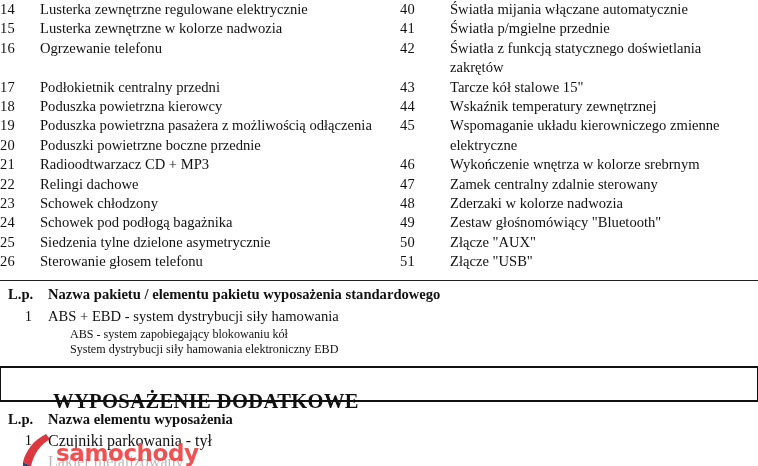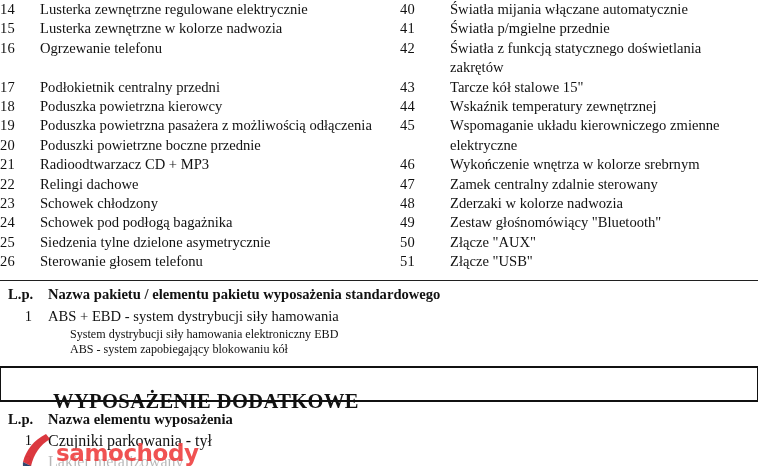--- a/index.html
+++ b/index.html
@@ -346,22 +346,22 @@
   <div class="rule-top"></div>
   <div class="pkg-head">
     <span class="h-lp">L.p.</span>
     <span class="h-name">Nazwa pakietu / elementu pakietu wyposażenia standardowego</span>
   </div>
   <div class="pkg-row">
     <span class="p-num">1</span>
     <span class="p-name">ABS + EBD - system dystrybucji siły hamowania</span>
   </div>
   <div class="pkg-subs">
+    <div class="pkg-sub">ABS - system zapobiegający blokowaniu kół</div>
     <div class="pkg-sub">System dystrybucji siły hamowania elektroniczny EBD</div>
-    <div class="pkg-sub">ABS - system zapobiegający blokowaniu kół</div>
   </div>
 </div>
 
 <div class="banner">
   <span class="banner-title">WYPOSAŻENIE DODATKOWE</span>
 </div>
 
 <div class="add-table">
   <div class="add-head">
     <span class="h-lp">L.p.</span>

